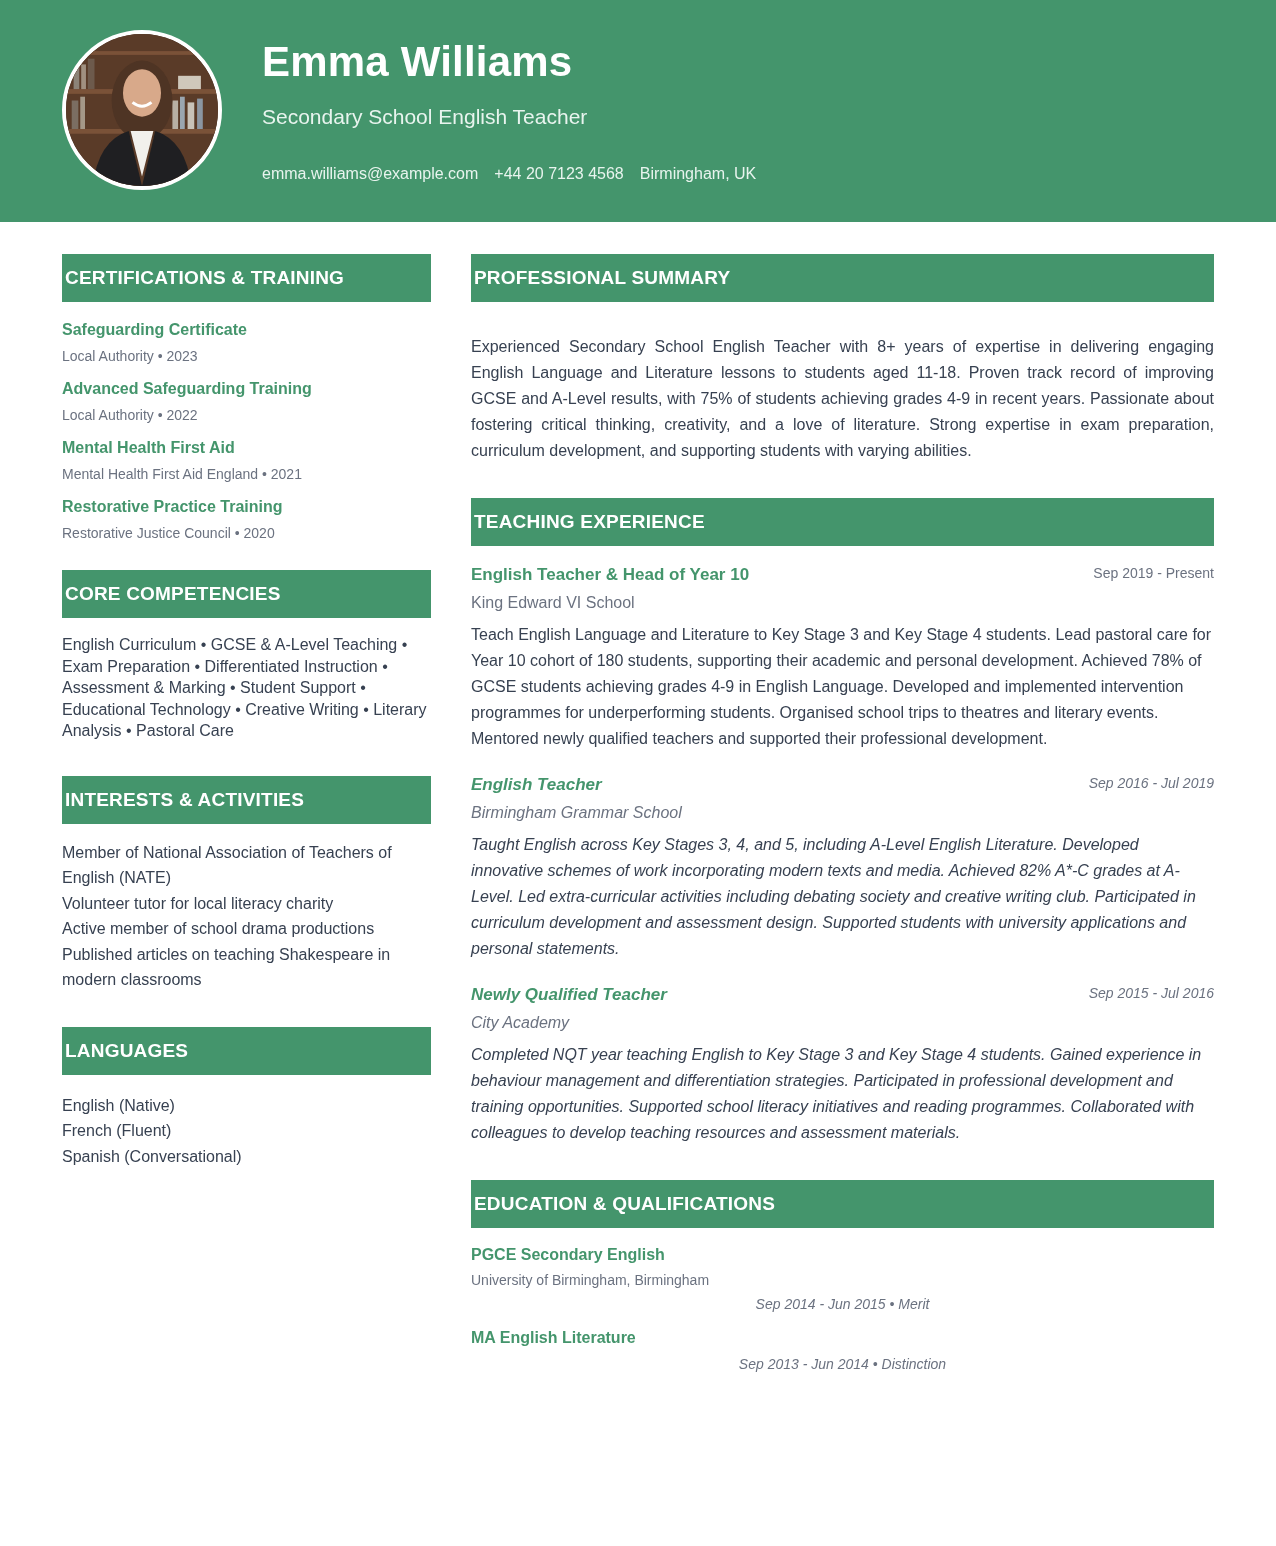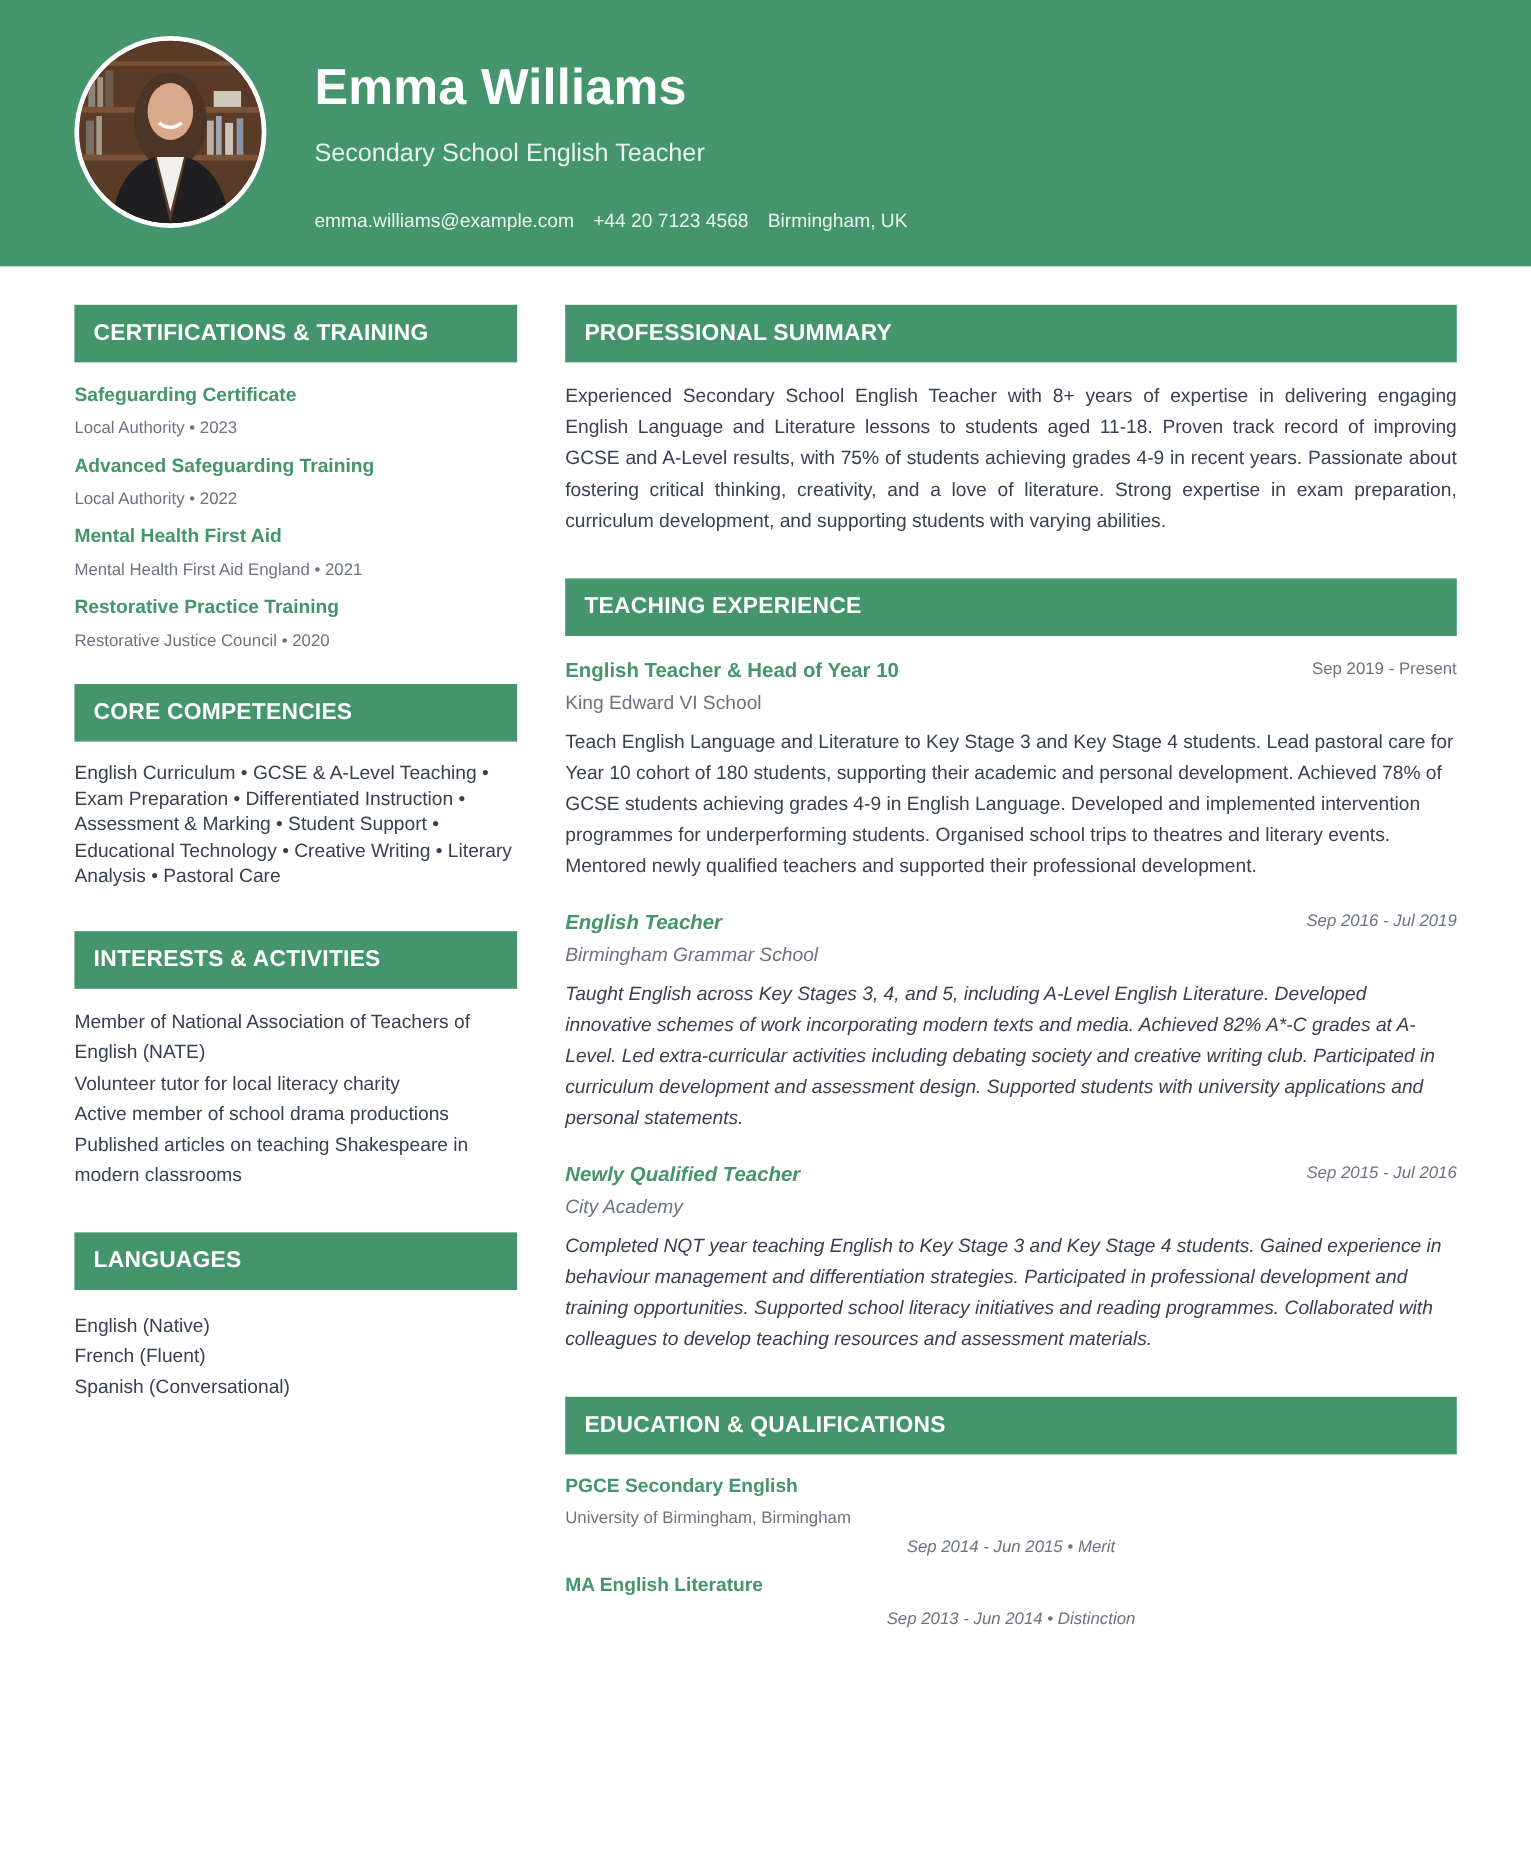--- a/index.html
+++ b/index.html
@@ -16,21 +16,21 @@
       left: 62px; top: 30px;
       width: 160px; height: 160px;
       border-radius: 50%;
       border: 4px solid #ffffff;
       overflow: hidden;
       background: #4a3326;
     }
     .avatar svg { display: block; width: 100%; height: 100%; }
     .header-text {
       position: absolute;
-      left: 262px; top: 47px;
+      left: 262px; top: 36px;
       color: #ffffff;
     }
     .name {
       font-size: 42px; font-weight: bold; line-height: 52px;
       letter-spacing: 0.2px;
     }
     .title {
       margin-top: 16px;
       font-size: 21px; line-height: 26px; color: #e8f4ee;
     }
@@ -48,21 +48,21 @@
     }
     .left { width: 369px; flex: none; }
     .right { width: 743px; flex: none; }
 
     .section-header {
       background: #44956c;
       color: #ffffff;
       font-size: 19px; font-weight: bold;
       height: 48px;
       line-height: 48px;
-      padding-left: 16px;
+      padding-left: 3px;
       letter-spacing: 0.2px;
     }
 
     
     .cert-list { padding-top: 18px; }
     .cert { margin-bottom: 14px; }
     .cert-name { color: #44956c; font-weight: bold; font-size: 16px; line-height: 20px; }
     .cert-meta { color: #6b7280; font-size: 14px; line-height: 18px; margin-top: 7px; }
 
     .left-section { margin-bottom: 34px; }
@@ -73,21 +73,21 @@
       font-size: 16px; line-height: 21.5px; color: #374151;
     }
     .lang-list { padding-top: 18px; }
     .lang-item { font-size: 16px; line-height: 25.5px; color: #374151; }
 
     .interest-list { padding-top: 16px; }
     .interest-item { font-size: 16px; line-height: 25.5px; color: #374151; }
 
     
     .summary {
-      padding-top: 16px;
+      padding-top: 32px;
       font-size: 16px; line-height: 26px;
       text-align: justify; color: #374151;
     }
     .right-section { margin-bottom: 34px; }
 
     .job { margin-top: 18px; }
     .job + .job { margin-top: 22px; font-style: italic; }
     .job-head { display: flex; justify-content: space-between; align-items: flex-start; }
     .job-title { color: #44956c; font-weight: bold; font-size: 17px; line-height: 22px; }
     .job-date { color: #6b7280; font-size: 14px; line-height: 18px; }

